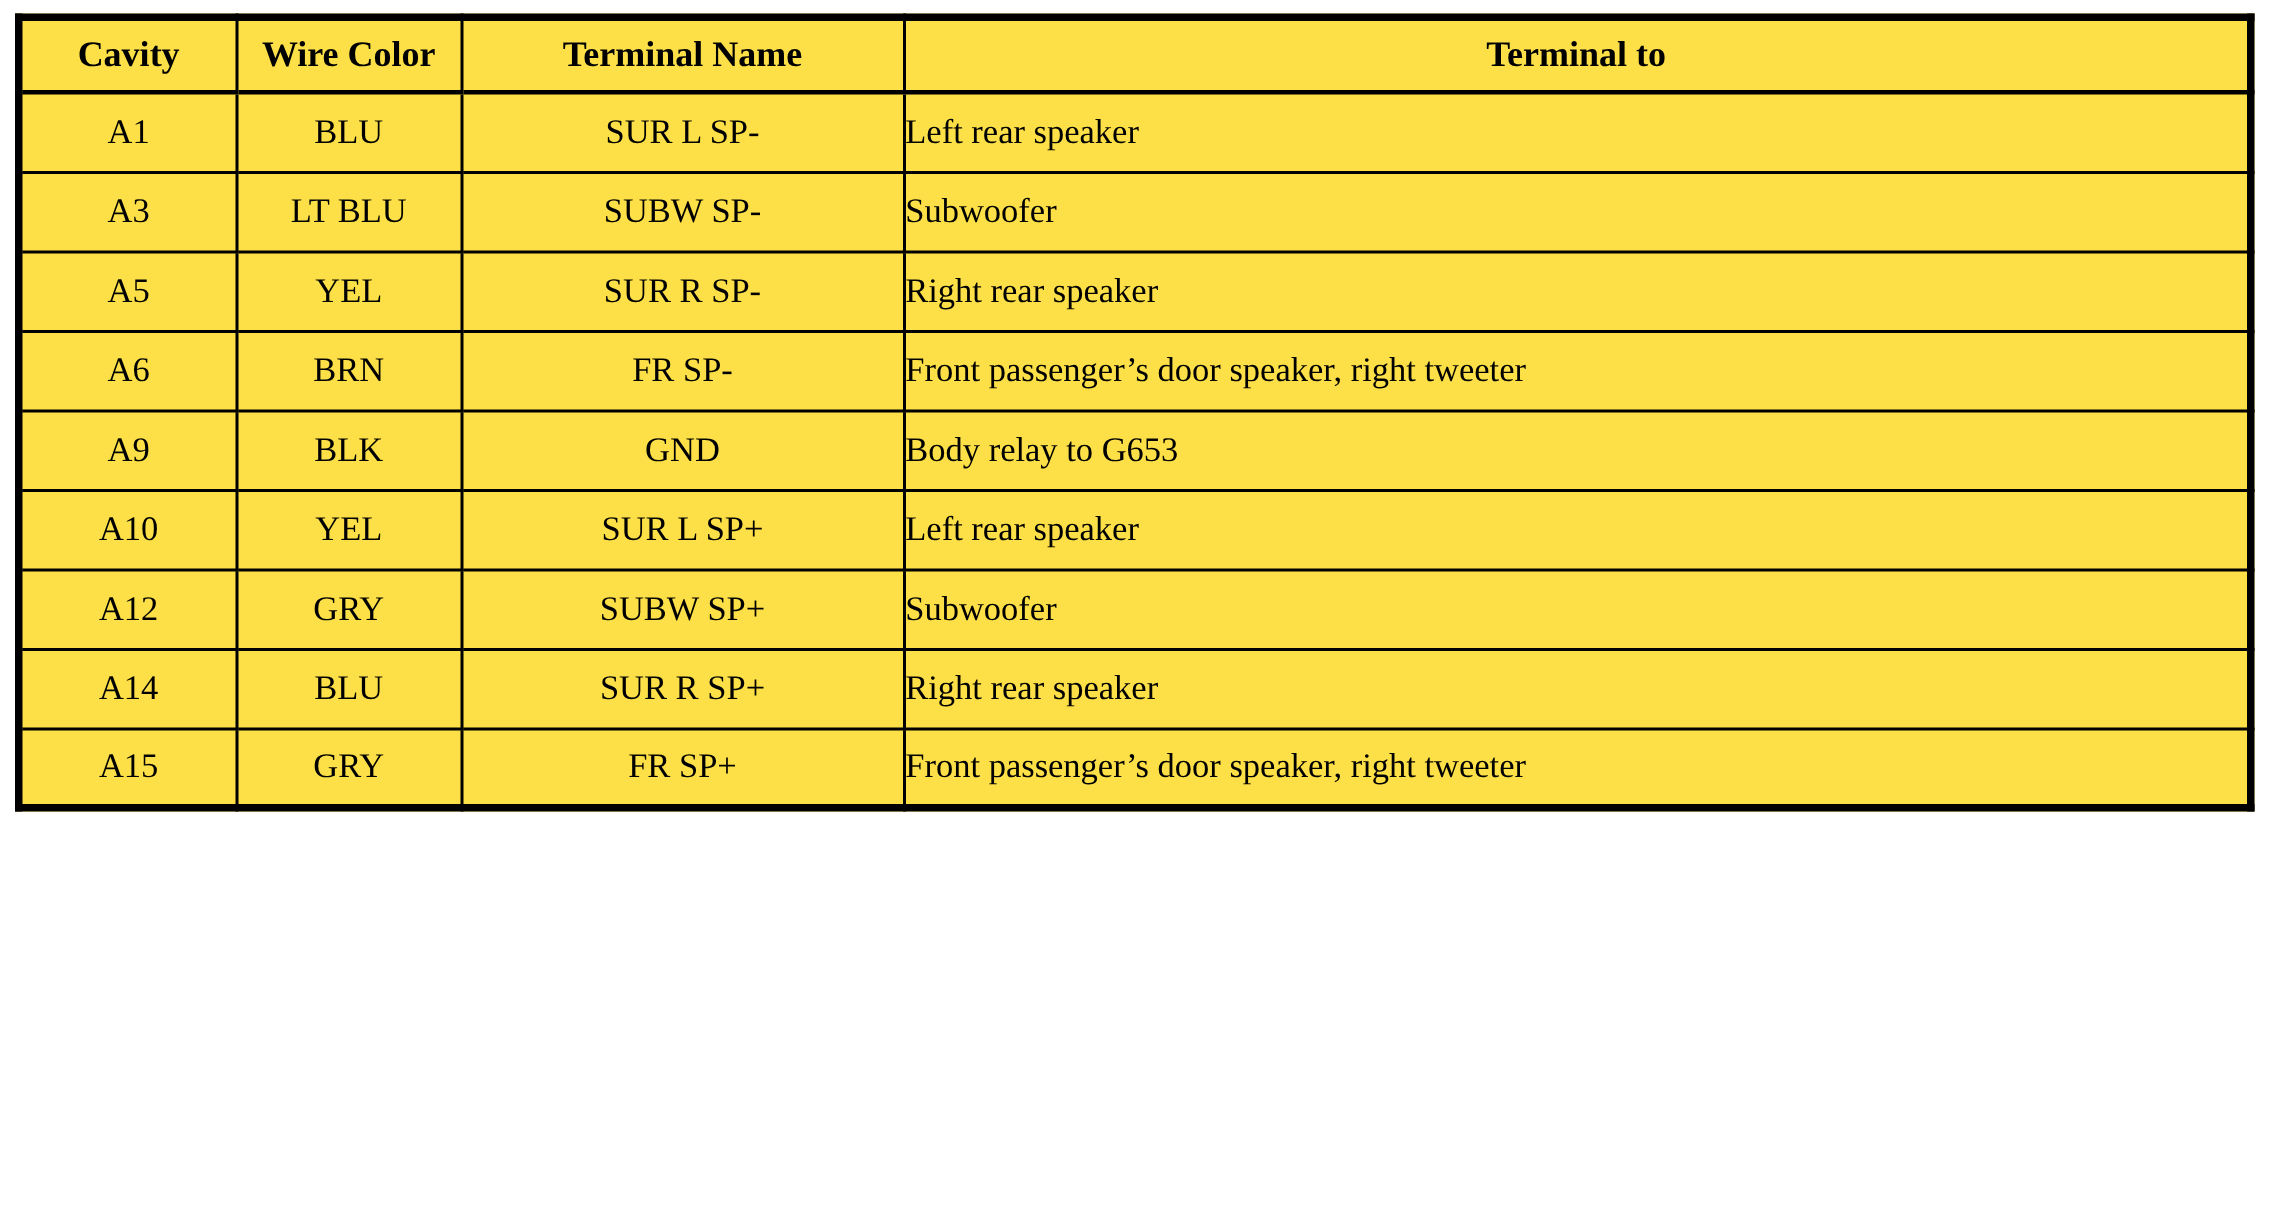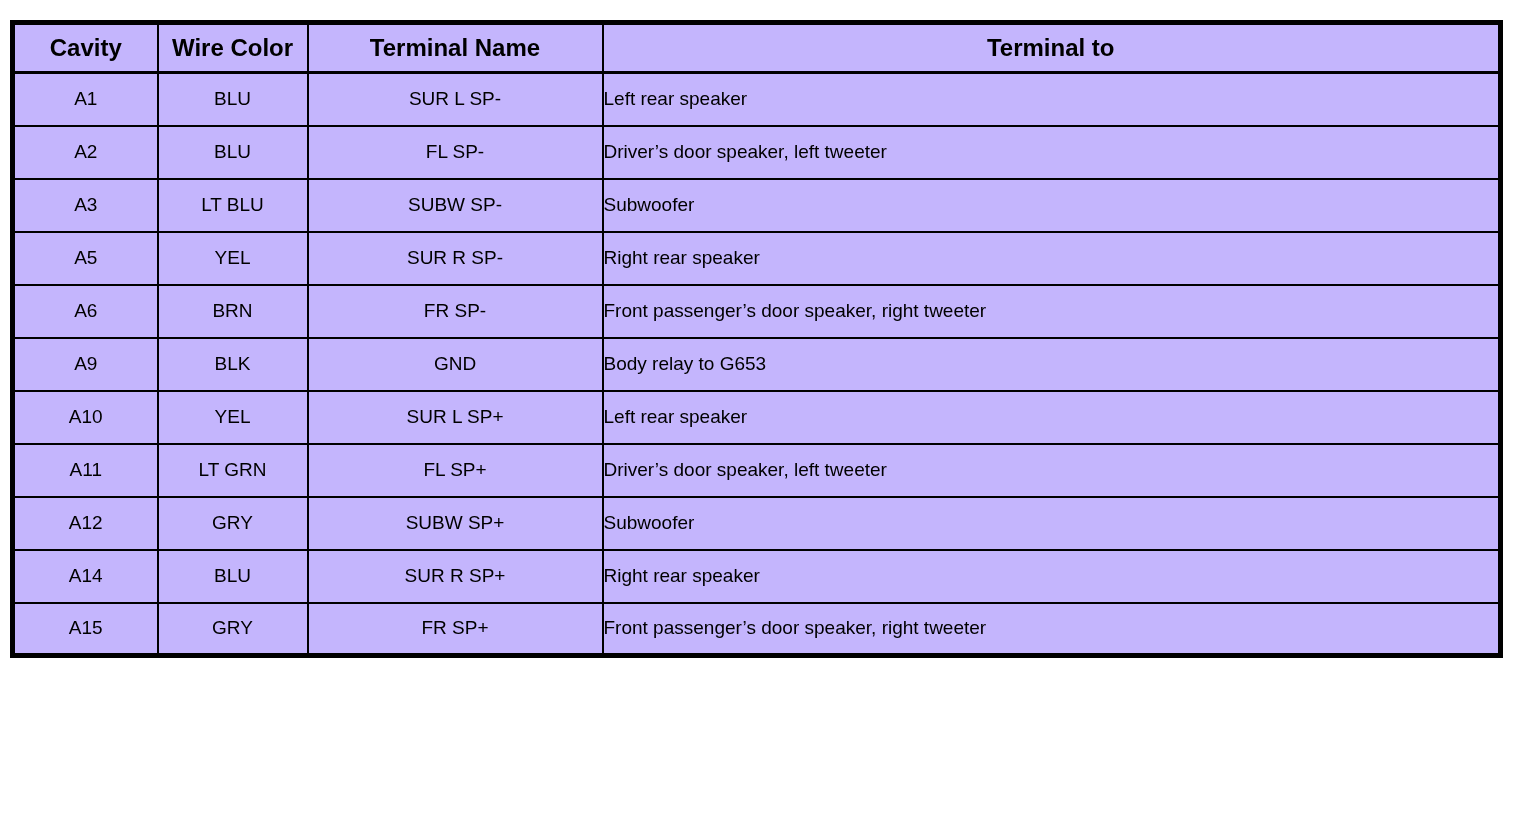--- a/index.html
+++ b/index.html
@@ -14,25 +14,26 @@
   }
   .page {
     position: relative;
     width: 1520px;
     height: 816px;
     background: #ffffff;
   }
   table.wire-table {
     position: absolute;
     left: 10px;
-    top: 20px;
+    top: 9px;
     width: 1488px;
     border-collapse: collapse;
     table-layout: fixed;
-    background: #c4b5fd;
+    background: #fde047;
+    font-family: Liberation Serif, serif;
   }
   table.wire-table, th, td {
     border: 2px solid #000000;
   }
   table.wire-table {
     border: 5px solid #000000;
   }
   thead tr {
     height: 50px;
   }
@@ -41,21 +42,21 @@
   }
   th {
     font-size: 24px;
     font-weight: bold;
     text-align: center;
     vertical-align: middle;
     border-bottom-width: 3px;
     padding: 0;
   }
   td {
-    font-size: 19px;
+    font-size: 23px;
     font-weight: normal;
     text-align: center;
     vertical-align: middle;
     padding: 0;
     white-space: nowrap;
     overflow: hidden;
   }
   td.c-connect {
     text-align: left;
     padding-right: 8px;
@@ -85,26 +86,20 @@
       </tr>
     </thead>
     <tbody>
   <tr>
     <td class="c-cavity">A1</td>
     <td class="c-color">BLU</td>
     <td class="c-terminal">SUR L SP-</td>
     <td class="c-connect">Left rear speaker</td>
   </tr>
 
-  <tr>
-    <td class="c-cavity">A2</td>
-    <td class="c-color">BLU</td>
-    <td class="c-terminal">FL SP-</td>
-    <td class="c-connect">Driver’s door speaker, left tweeter</td>
-  </tr>
 
   <tr>
     <td class="c-cavity">A3</td>
     <td class="c-color">LT BLU</td>
     <td class="c-terminal">SUBW SP-</td>
     <td class="c-connect">Subwoofer</td>
   </tr>
 
   <tr>
     <td class="c-cavity">A5</td>
@@ -128,26 +123,20 @@
     <td class="c-connect">Body relay to G653</td>
   </tr>
 
   <tr>
     <td class="c-cavity">A10</td>
     <td class="c-color">YEL</td>
     <td class="c-terminal">SUR L SP+</td>
     <td class="c-connect">Left rear speaker</td>
   </tr>
 
-  <tr>
-    <td class="c-cavity">A11</td>
-    <td class="c-color">LT GRN</td>
-    <td class="c-terminal">FL SP+</td>
-    <td class="c-connect">Driver’s door speaker, left tweeter</td>
-  </tr>
 
   <tr>
     <td class="c-cavity">A12</td>
     <td class="c-color">GRY</td>
     <td class="c-terminal">SUBW SP+</td>
     <td class="c-connect">Subwoofer</td>
   </tr>
 
   <tr>
     <td class="c-cavity">A14</td>

